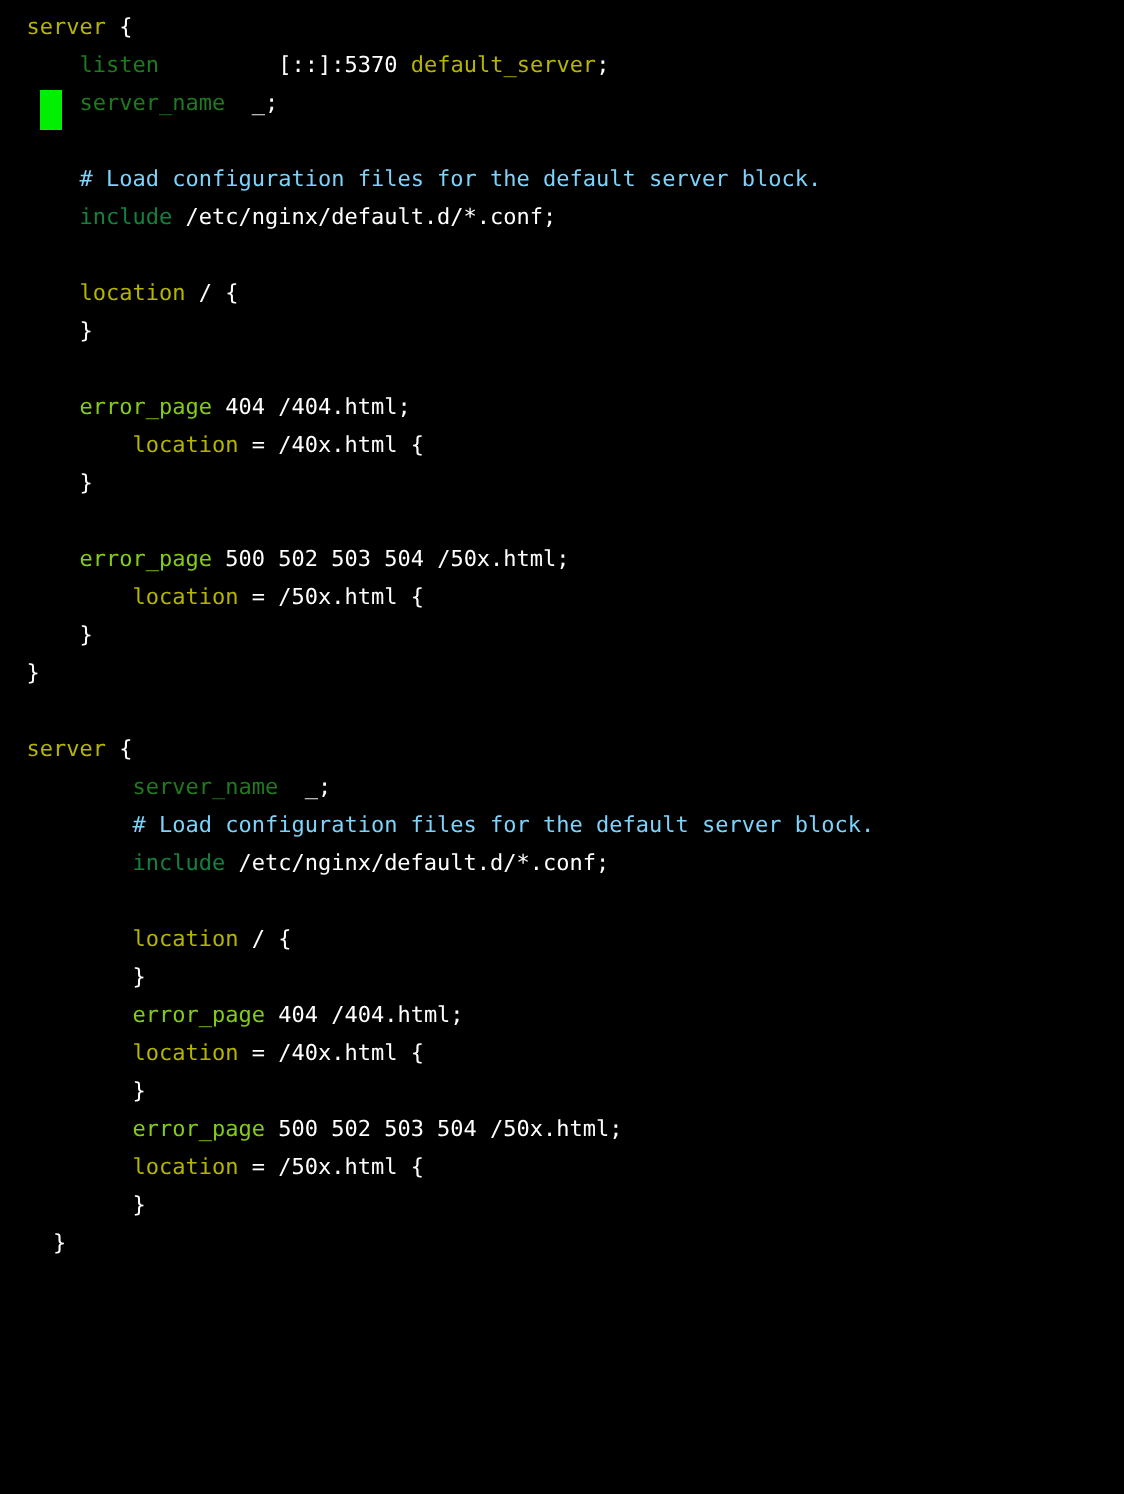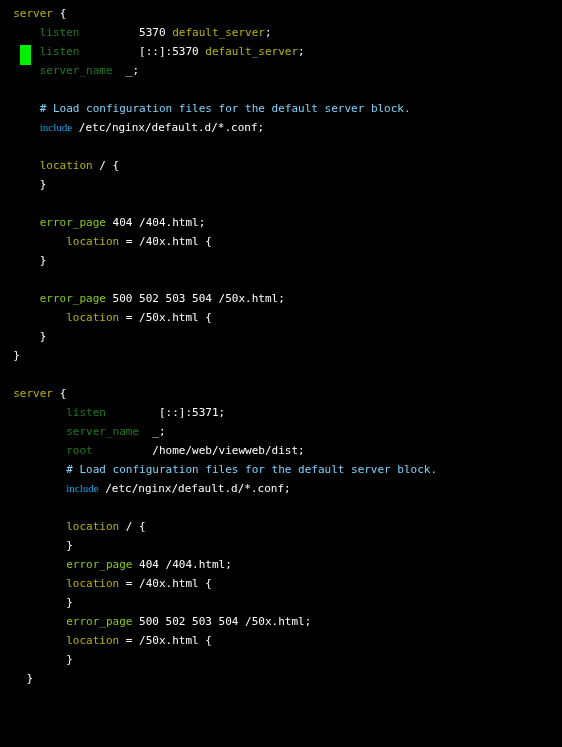--- a/index.html
+++ b/index.html
@@ -35,21 +35,21 @@
     line-height: 19px;
     font-size: 11px;
     white-space: pre;
     letter-spacing: 0px;
     color: #ffffff;
   }
   
   .t-plain    { color: #ffffff; }
   .t-keyword  { color: #b5b500; }   
   .t-directive{ color: #1f7a1f; }   
-  .t-include  { color: #0ea5e9; font-family: Liberation Serif, serif; }   
+  .t-include  { color: #15803d; }   
   .t-comment  { color: #7dd3fc; }   
   .t-error    { color: #84cc16; }   
   .t-brace    { color: #ffffff; }
 
   
   .cursor {
     position: absolute;
     left: 20px;
     top: 42px;
     width: 11px;
@@ -57,43 +57,40 @@
     background: #00ee00;
   }
 </style>
 </head>
 <body>
 
 <div id="terminal">
 
   <div class="code-area" id="code-area">
       <div class="line"><span class="t-plain">  </span><span class="t-keyword">server</span><span class="t-plain"> </span><span class="t-brace">{</span></div>
-      <div class="line"><span class="t-plain">      </span><span class="t-directive">listen</span><span class="t-plain">         5370 </span><span class="t-keyword">default_server</span><span class="t-plain">;</span></div>
       <div class="line"><span class="t-plain">      </span><span class="t-directive">listen</span><span class="t-plain">         [::]:5370 </span><span class="t-keyword">default_server</span><span class="t-plain">;</span></div>
       <div class="line"><span class="t-plain">      </span><span class="t-directive">server_name</span><span class="t-plain">  _;</span></div>
       <div class="line">&nbsp;</div>
       <div class="line"><span class="t-plain">      </span><span class="t-comment"># Load configuration files for the default server block.</span></div>
       <div class="line"><span class="t-plain">      </span><span class="t-include">include</span><span class="t-plain"> /etc/nginx/default.d/*.conf;</span></div>
       <div class="line">&nbsp;</div>
       <div class="line"><span class="t-plain">      </span><span class="t-keyword">location</span><span class="t-plain"> / </span><span class="t-brace">{</span></div>
       <div class="line"><span class="t-plain">      </span><span class="t-brace">}</span></div>
       <div class="line">&nbsp;</div>
       <div class="line"><span class="t-plain">      </span><span class="t-error">error_page</span><span class="t-plain"> 404 /404.html;</span></div>
       <div class="line"><span class="t-plain">          </span><span class="t-keyword">location</span><span class="t-plain"> = /40x.html </span><span class="t-brace">{</span></div>
       <div class="line"><span class="t-plain">      </span><span class="t-brace">}</span></div>
       <div class="line">&nbsp;</div>
       <div class="line"><span class="t-plain">      </span><span class="t-error">error_page</span><span class="t-plain"> 500 502 503 504 /50x.html;</span></div>
       <div class="line"><span class="t-plain">          </span><span class="t-keyword">location</span><span class="t-plain"> = /50x.html </span><span class="t-brace">{</span></div>
       <div class="line"><span class="t-plain">      </span><span class="t-brace">}</span></div>
       <div class="line"><span class="t-plain">  </span><span class="t-brace">}</span></div>
       <div class="line">&nbsp;</div>
       <div class="line"><span class="t-plain">  </span><span class="t-keyword">server</span><span class="t-plain"> </span><span class="t-brace">{</span></div>
-      <div class="line"><span class="t-plain">          </span><span class="t-directive">listen</span><span class="t-plain">        [::]:5371;</span></div>
       <div class="line"><span class="t-plain">          </span><span class="t-directive">server_name</span><span class="t-plain">  _;</span></div>
-      <div class="line"><span class="t-plain">          </span><span class="t-directive">root</span><span class="t-plain">         /home/web/viewweb/dist;</span></div>
       <div class="line"><span class="t-plain">          </span><span class="t-comment"># Load configuration files for the default server block.</span></div>
       <div class="line"><span class="t-plain">          </span><span class="t-include">include</span><span class="t-plain"> /etc/nginx/default.d/*.conf;</span></div>
       <div class="line">&nbsp;</div>
       <div class="line"><span class="t-plain">          </span><span class="t-keyword">location</span><span class="t-plain"> / </span><span class="t-brace">{</span></div>
       <div class="line"><span class="t-plain">          </span><span class="t-brace">}</span></div>
       <div class="line"><span class="t-plain">          </span><span class="t-error">error_page</span><span class="t-plain"> 404 /404.html;</span></div>
       <div class="line"><span class="t-plain">          </span><span class="t-keyword">location</span><span class="t-plain"> = /40x.html </span><span class="t-brace">{</span></div>
       <div class="line"><span class="t-plain">          </span><span class="t-brace">}</span></div>
       <div class="line"><span class="t-plain">          </span><span class="t-error">error_page</span><span class="t-plain"> 500 502 503 504 /50x.html;</span></div>
       <div class="line"><span class="t-plain">          </span><span class="t-keyword">location</span><span class="t-plain"> = /50x.html </span><span class="t-brace">{</span></div>

